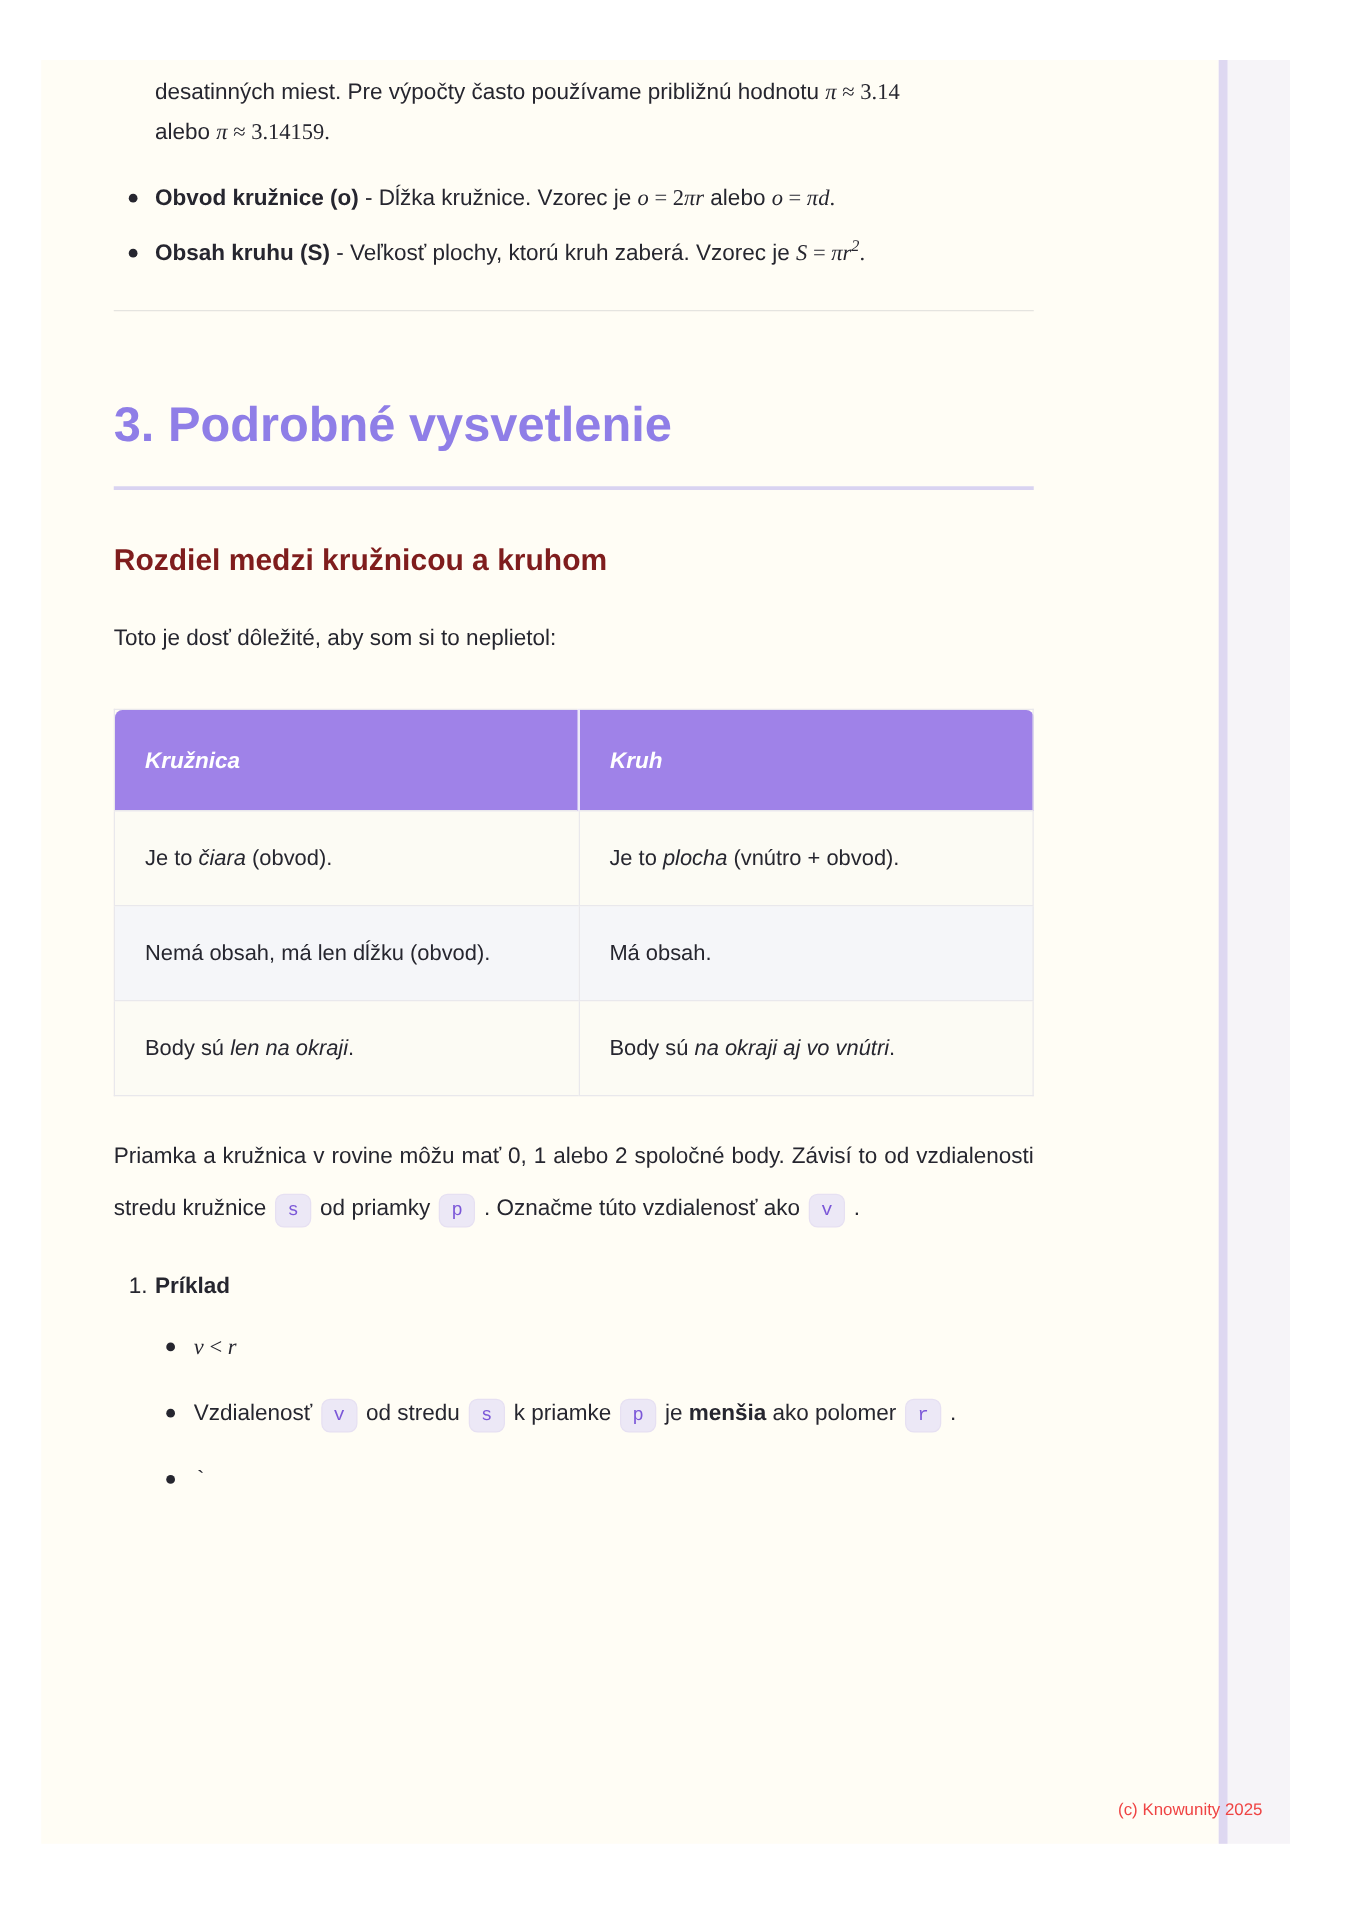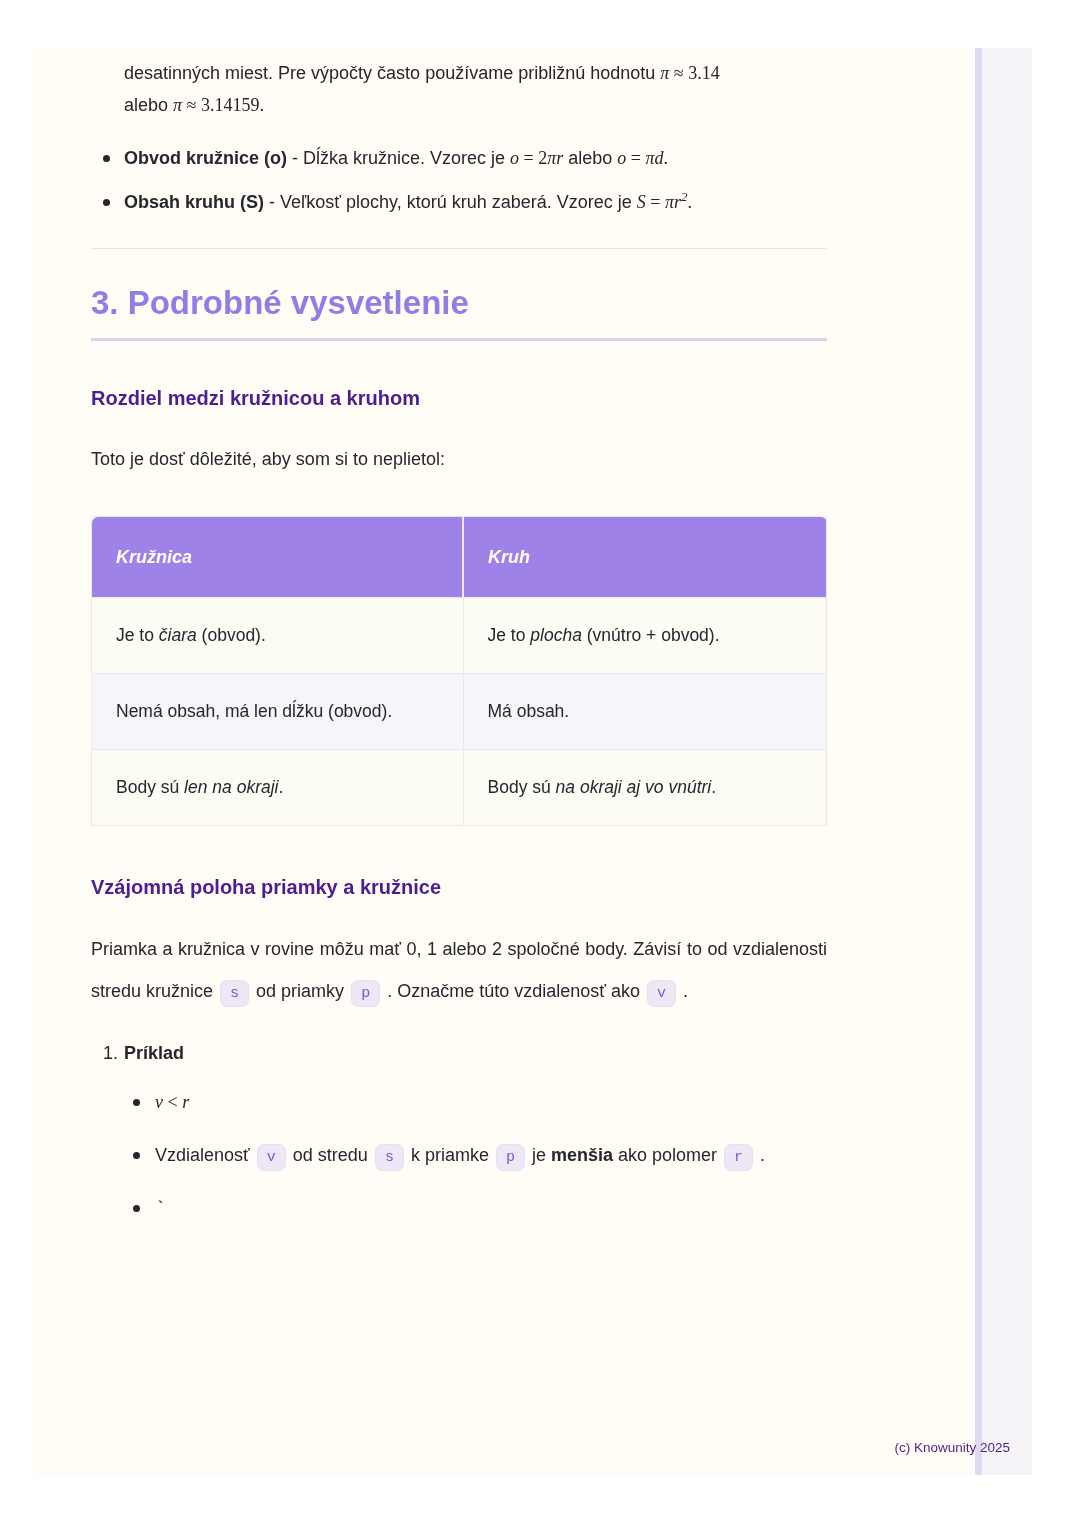--- a/index.html
+++ b/index.html
@@ -25,23 +25,23 @@
 
   
   .blist { margin-top:21px; }
   .bitem { display:flex; margin-bottom:12px; }
   .dot { flex:0 0 7px; width:7px; height:7px; border-radius:50%;
     background:#26262f; margin:13px 14px 0 12px; }
   .sub .dot { margin-left:30px; margin-right:15px; }
 
   .rule { border:none; border-top:1px solid #E5E4E0; margin-top:30px; }
 
-  h1 { color:#8F7EE7; font-size:33px; line-height:36px; font-weight:bold;
-    margin-top:36px; padding-bottom:17px; border-bottom:3px solid #D9D3F1; }
-  h2 { color:#4c1d95; font-size:20px; line-height:30px; font-weight:bold; }
+  h1 { color:#8F7EE7; font-size:39px; line-height:36px; font-weight:bold;
+    margin-top:74px; padding-bottom:30px; border-bottom:3px solid #D9D3F1; }
+  h2 { color:#7f1d1d; font-size:24px; line-height:30px; font-weight:bold; }
   .h2-1 { margin-top:42px; }
   .h2-2 { margin-top:46px; }
   .p-toto { margin-top:30px; }
 
   table { border-collapse:collapse; width:736px; margin-top:41px;
     border:1px solid #E9E8EC; }
   th { background:#9F82E8; color:#ffffff; font-size:18px; font-weight:bold;
     text-align:left; padding:24px;font-style:italic; }
   th:first-child { border-top-left-radius:6px; }
   th:last-child  { border-top-right-radius:6px; border-left:2px solid #EDE9F8; }
@@ -59,21 +59,21 @@
     vertical-align:baseline; }
 
   .olist { margin-top:26px; margin-left:12px; }
   .ol-head { font-size:18px; line-height:30px; }
   .ol-head b { margin-left:6px; }
   .sub { margin-top:14px; }
   .sub .bitem { margin-bottom:13px; line-height:40px; }
   .sub .dot { margin-top:17px; }
 
   .footer { position:absolute; top:1440px; right:70px; z-index:2;
-    color:#4c1d95; font-size:13.5px; }
+    color:#ef4444; font-size:13.5px; }
 </style>
 </head>
 <body>
 
 <div class="page">
   <div class="content">
 
     <p class="indent">desatinných miest. Pre výpočty často používame približnú hodnotu <span class="m">π</span><span class="mr"> ≈ 3.14</span><br>alebo <span class="m">π</span><span class="mr"> ≈ 3.14159.</span></p>
 
     <div class="blist">
@@ -115,21 +115,20 @@
           <td>Nemá obsah, má len dĺžku (obvod).</td>
           <td>Má obsah.</td>
         </tr>
         <tr class="odd">
           <td>Body sú <i>len na okraji</i>.</td>
           <td>Body sú <i>na okraji aj vo vnútri</i>.</td>
         </tr>
       </tbody>
     </table>
 
-    <h2 class="h2-2">Vzájomná poloha priamky a kružnice</h2>
 
     <p class="p-pos">Priamka a kružnica v rovine môžu mať 0, 1 alebo 2 spoločné body. Závisí to od vzdialenosti stredu kružnice <code class="badge">s</code> od priamky <code class="badge">p</code> . Označme túto vzdialenosť ako <code class="badge">v</code> .</p>
 
     <div class="olist">
       <div class="ol-head">
         <span>1.</span><b>Príklad</b>
       </div>
       <div class="sub">
         <div class="bitem">
           <span class="dot"></span>

